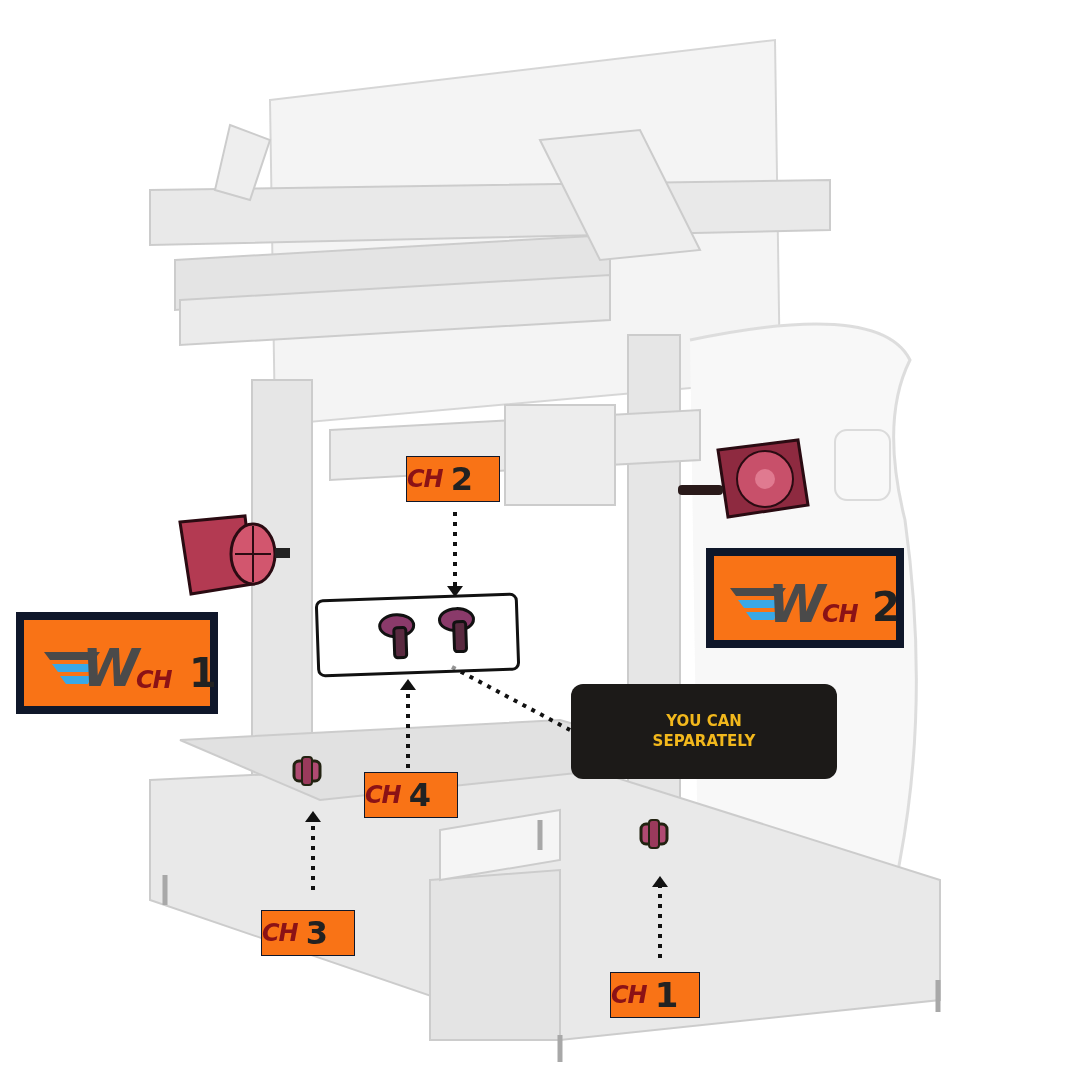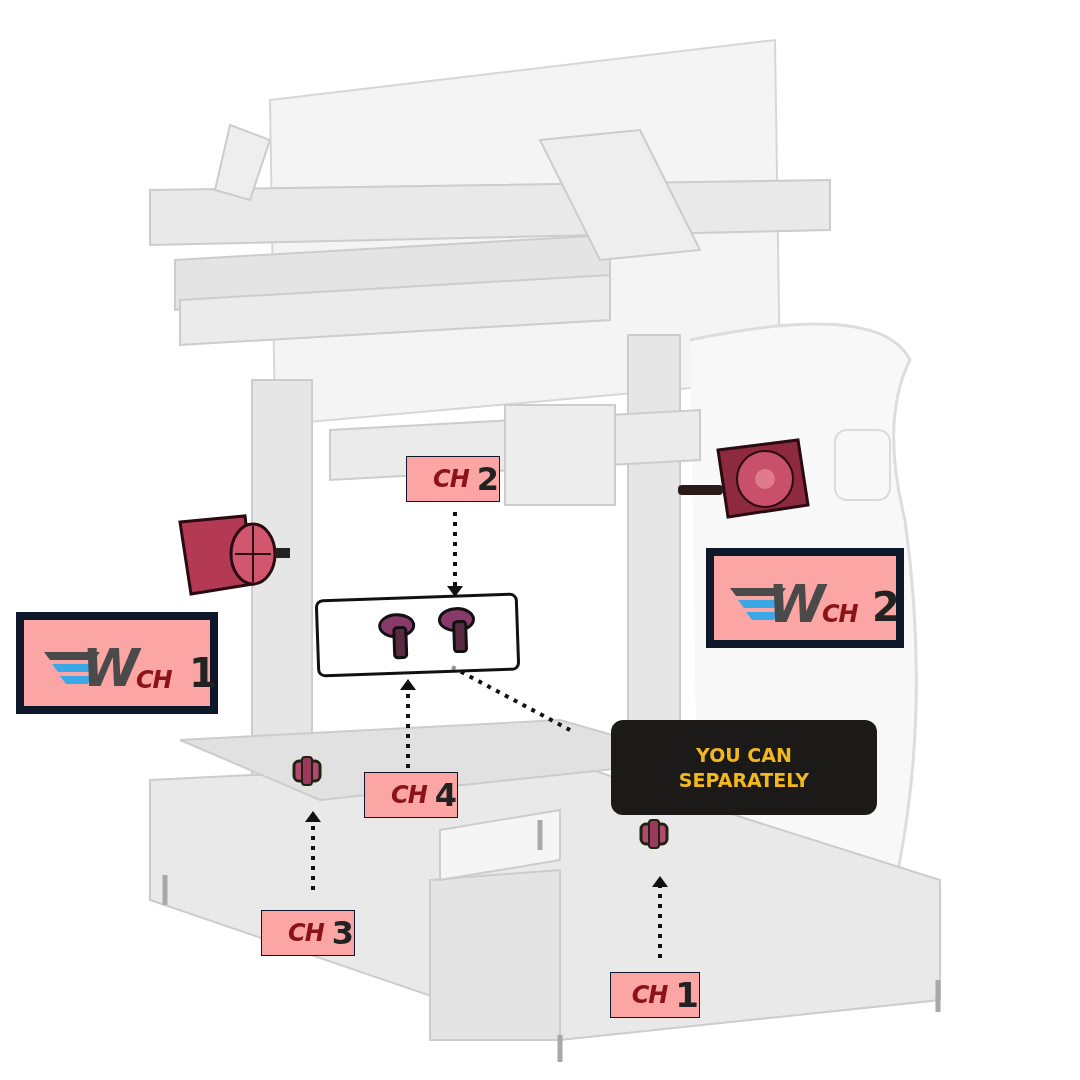--- a/index.html
+++ b/index.html
@@ -3,45 +3,44 @@
 <meta charset="utf-8">
 <style>
   html, body { margin: 0; padding: 0; }
   body {
     width: 1080px; height: 1080px; position: relative; overflow: hidden;
     background: #ffffff;
     font-family: "DejaVu Sans", sans-serif;
   }
   .frame-layer { position: absolute; inset: 0; }
   .label-box {
-    position: absolute; background: #fca5a5;
+    position: absolute; background: #f97316;
     border: 8px solid #0f172a;
-    display: flex; align-items: center; justify-content: flex-end;
+    display: flex; align-items: center; justify-content: flex-start;
     box-sizing: border-box;
   }
   .ch {
     color: #8b1216; font-weight: bold; font-style: italic;
     font-family: "DejaVu Sans", sans-serif; letter-spacing: -1px;
   }
   .num {
     color: #222; font-weight: 900; font-family: "DejaVu Sans", sans-serif;
   }
   .w-logo {
     color: #4a4a4a; font-weight: 900; font-style: italic;
     font-family: "DejaVu Sans", sans-serif; letter-spacing: -2px;
   }
   .wing { position: absolute; }
   .callout {
-    position: absolute; left: 571px; top: 720px; width: 266px; height: 95px;
+    position: absolute; left: 571px; top: 684px; width: 266px; height: 95px;
     background: #1c1a18; border-radius: 12px;
-    color: #f2b81c; font-weight: bold; font-size: 19px;
+    color: #f2b81c; font-weight: bold; font-size: 15px;
     display: flex; flex-direction: column; align-items: center; justify-content: center;
     line-height: 1.28; text-align: center;
     font-family: "DejaVu Sans", sans-serif;
-    margin-left: 40px;
   }
   .pedal-box {
     position: absolute; left: 316px; top: 596px; width: 203px; height: 78px;
     border: 3px solid #111; border-radius: 8px; background: rgba(255,255,255,0.55);
     transform: rotate(-2deg);
     box-sizing: border-box;
   }
 </style>
 </head>
 <body>

